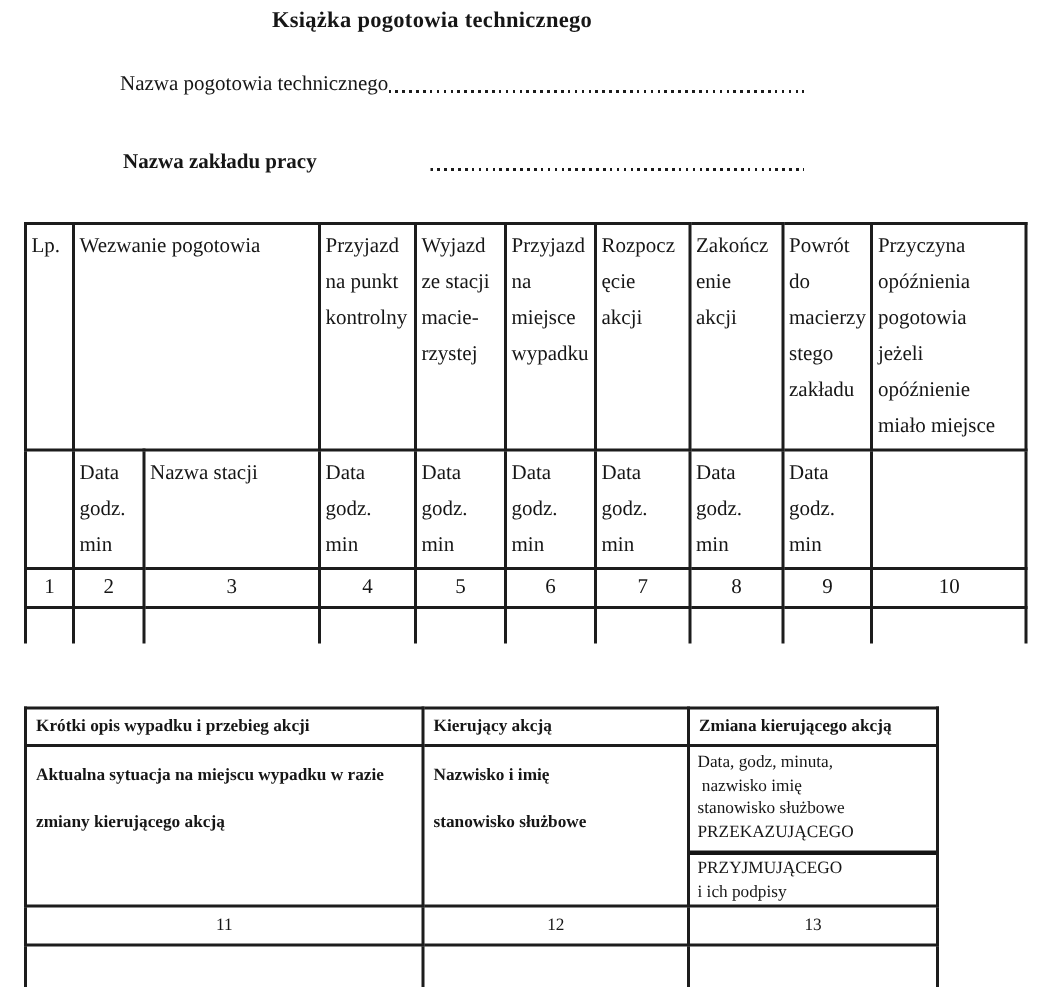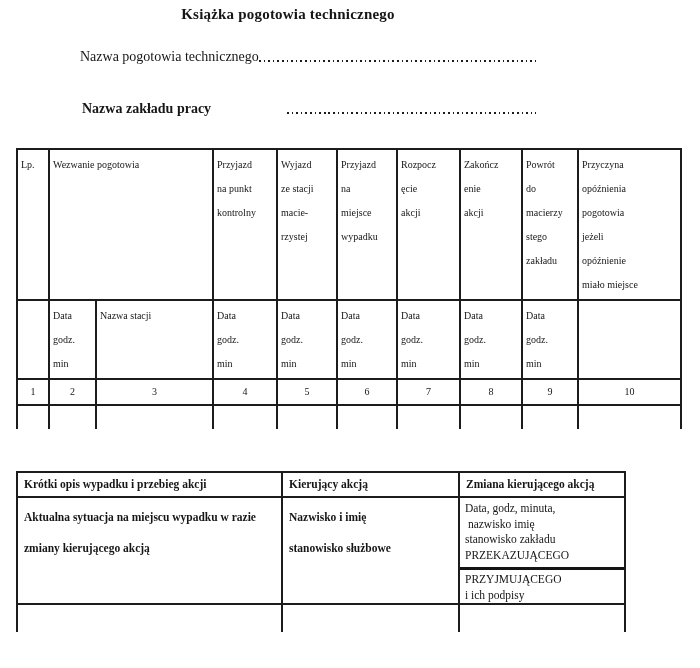--- a/index.html
+++ b/index.html
@@ -19,21 +19,21 @@
   .flabel{white-space:nowrap;}
   .dotfill{
     flex:1;height:13px;
     background-image:repeating-linear-gradient(to right,#1c1c1c 0,#1c1c1c 1.7px,transparent 1.7px,transparent 4.6px);
     background-size:100% 2.2px;background-repeat:no-repeat;background-position:0 100%;
   }
   
   table{border-collapse:collapse;table-layout:fixed;position:absolute;}
   td{border:2px solid #1c1c1c;vertical-align:top;padding:2px 3px;overflow:hidden;}
   .ml{white-space:pre;}
-  #t1{left:16px;top:148px;font-size:10px;padding-left:16px;}
+  #t1{left:16px;top:148px;font-size:14px;padding-left:16px;}
   #t1 .r1 td,#t1 .r2 td{font-weight:normal;line-height:24px;padding-top:3px;}
   #t1 td.lp{font-weight:normal;}
   #t1 .r1{height:148px;}
   #t1 .r2{height:74px;}
   #t1 .r3{height:26px;}
   #t1 .r3 td{text-align:center;font-weight:normal;line-height:20px;vertical-align:middle;padding:1px 2px;}
   #t1 .r4{height:24px;}
   .openrow td{border-bottom:none;}
   #t2{left:16px;top:471px;font-size:11.5px;}
   #t2 .h{height:16px;}
@@ -177,26 +177,31 @@
       <td>Zmiana kierującego akcją</td>
     </tr>
     <tr class="c">
       <td class="ml hint">Aktualna sytuacja na miejscu wypadku w razie
 zmiany kierującego akcją</td>
       <td class="ml hint">Nazwisko i imię
 stanowisko służbowe</td>
       <td class="zcell">
         <div class="ml ztop">Data, godz, minuta,
  nazwisko imię
-stanowisko zakładu
+stanowisko służbowe
 PRZEKAZUJĄCEGO</div>
         <div class="ml zbot">PRZYJMUJĄCEGO
 i ich podpisy</div>
       </td>
     </tr>
+    <tr class="n">
+      <td>11</td>
+      <td>12</td>
+      <td>13</td>
+    </tr>
     <tr class="e openrow">
       <td></td>
       <td></td>
       <td></td>
     </tr>
   </tbody>
     </table>
 
 </div>
 

